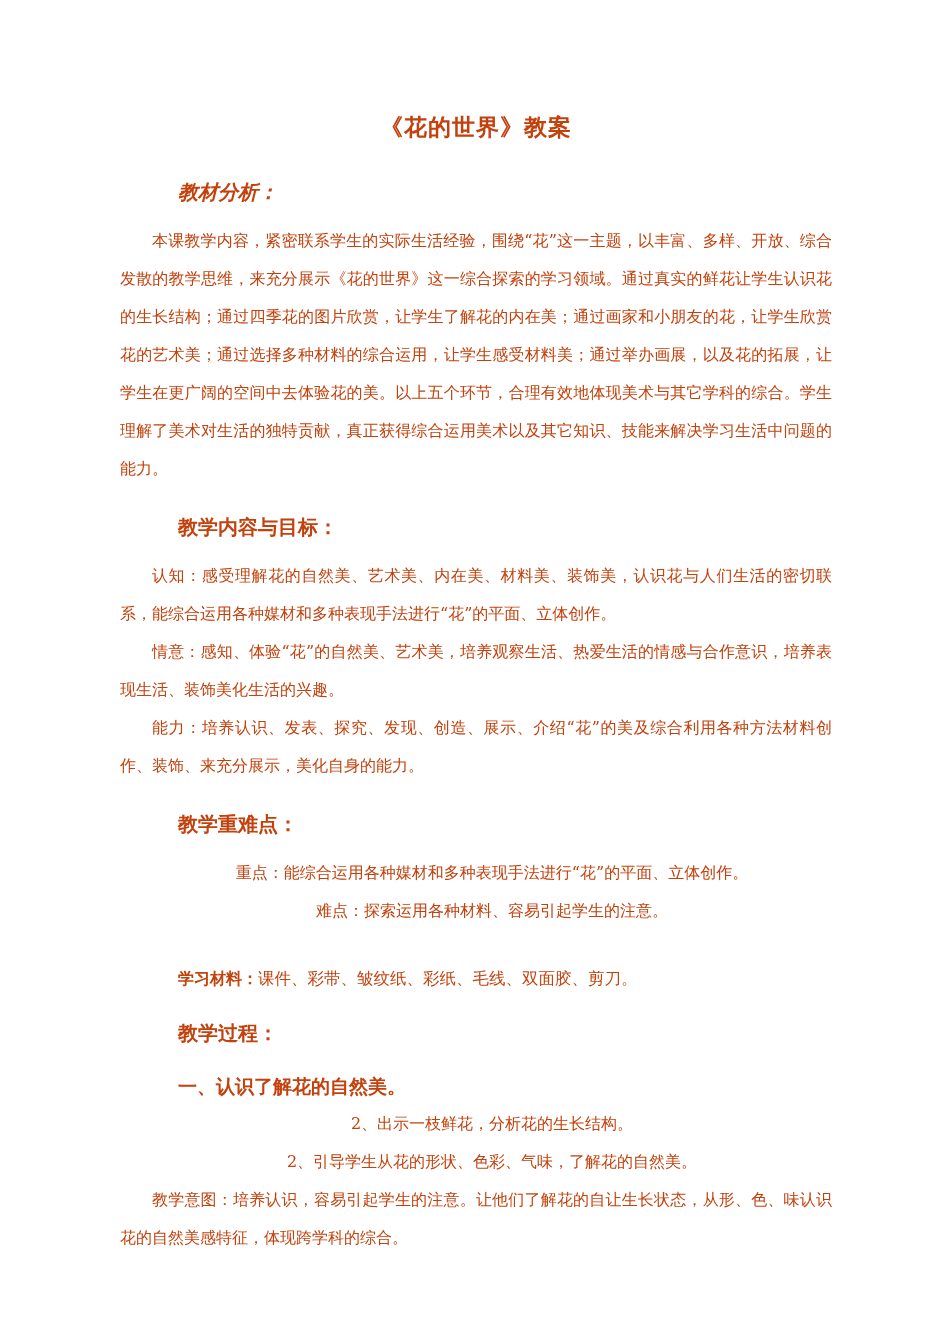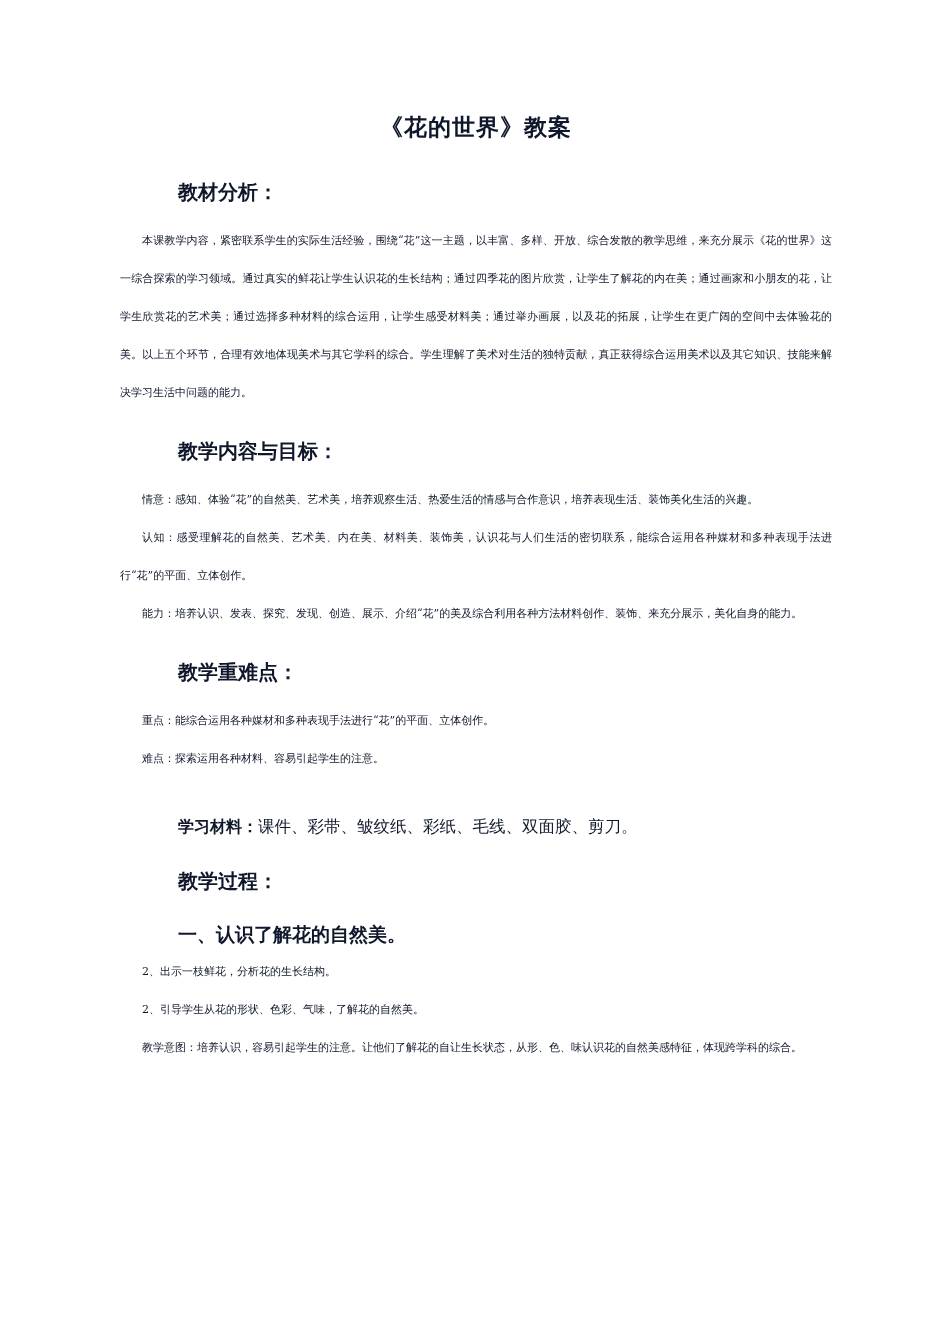--- a/index.html
+++ b/index.html
@@ -8,49 +8,50 @@
     background: #ffffff;
   }
   .page {
     position: relative;
     width: 950px;
     height: 1344px;
     margin: 0 auto;
     background: #ffffff;
     box-sizing: border-box;
     padding: 112px 118px 40px 120px;
-    color: #0f172a;
+    color: #c2410c;
     font-family: "DejaVu Serif", "Liberation Serif", serif;
     overflow: hidden;
   }
   .doc-title {
     text-align: center;
     font-size: 23px;
     font-weight: bold;
     margin: 0 0 36px 0;
     letter-spacing: 1px;
   }
   .sec-heading {
     font-size: 20px;
     font-weight: bold;
     margin: 26px 0 16px 0;
     padding-left: 58px;
   }
   .sec-heading.first {
     margin-top: 16px;
+    font-style: italic;
   }
   .body-p {
-    font-size: 11px;
+    font-size: 16px;
     line-height: 38px;
     text-align: justify;
     text-indent: 2em;
     margin: 0;
   }
   .body-p.nojust {
-    text-align: left;
+    text-align: center;
   }
   .materials-line {
     margin: 34px 0 10px 0;
     padding-left: 58px;
     font-size: 16.5px;
     line-height: 30px;
   }
   .materials-line .mat-heading {
     font-size: 16px;
     font-weight: bold;
@@ -69,22 +70,22 @@
 <div class="page">
 
   <h1 class="doc-title">《花的世界》教案</h1>
 
   <h2 class="sec-heading first">教材分析：</h2>
 
   <p class="body-p">本课教学内容，紧密联系学生的实际生活经验，围绕“花”这一主题，以丰富、多样、开放、综合发散的教学思维，来充分展示《花的世界》这一综合探索的学习领域。通过真实的鲜花让学生认识花的生长结构；通过四季花的图片欣赏，让学生了解花的内在美；通过画家和小朋友的花，让学生欣赏花的艺术美；通过选择多种材料的综合运用，让学生感受材料美；通过举办画展，以及花的拓展，让学生在更广阔的空间中去体验花的美。以上五个环节，合理有效地体现美术与其它学科的综合。学生理解了美术对生活的独特贡献，真正获得综合运用美术以及其它知识、技能来解决学习生活中问题的能力。</p>
 
   <h2 class="sec-heading">教学内容与目标：</h2>
 
+  <p class="body-p">认知：感受理解花的自然美、艺术美、内在美、材料美、装饰美，认识花与人们生活的密切联系，能综合运用各种媒材和多种表现手法进行“花”的平面、立体创作。</p>
   <p class="body-p">情意：感知、体验“花”的自然美、艺术美，培养观察生活、热爱生活的情感与合作意识，培养表现生活、装饰美化生活的兴趣。</p>
-  <p class="body-p">认知：感受理解花的自然美、艺术美、内在美、材料美、装饰美，认识花与人们生活的密切联系，能综合运用各种媒材和多种表现手法进行“花”的平面、立体创作。</p>
   <p class="body-p">能力：培养认识、发表、探究、发现、创造、展示、介绍“花”的美及综合利用各种方法材料创作、装饰、来充分展示，美化自身的能力。</p>
 
   <h2 class="sec-heading">教学重难点：</h2>
 
   <p class="body-p nojust">重点：能综合运用各种媒材和多种表现手法进行“花”的平面、立体创作。</p>
   <p class="body-p nojust">难点：探索运用各种材料、容易引起学生的注意。</p>
 
   <div class="materials-line">
     <span class="mat-heading">学习材料：</span><span>课件、彩带、皱纹纸、彩纸、毛线、双面胶、剪刀。</span>
   </div>

